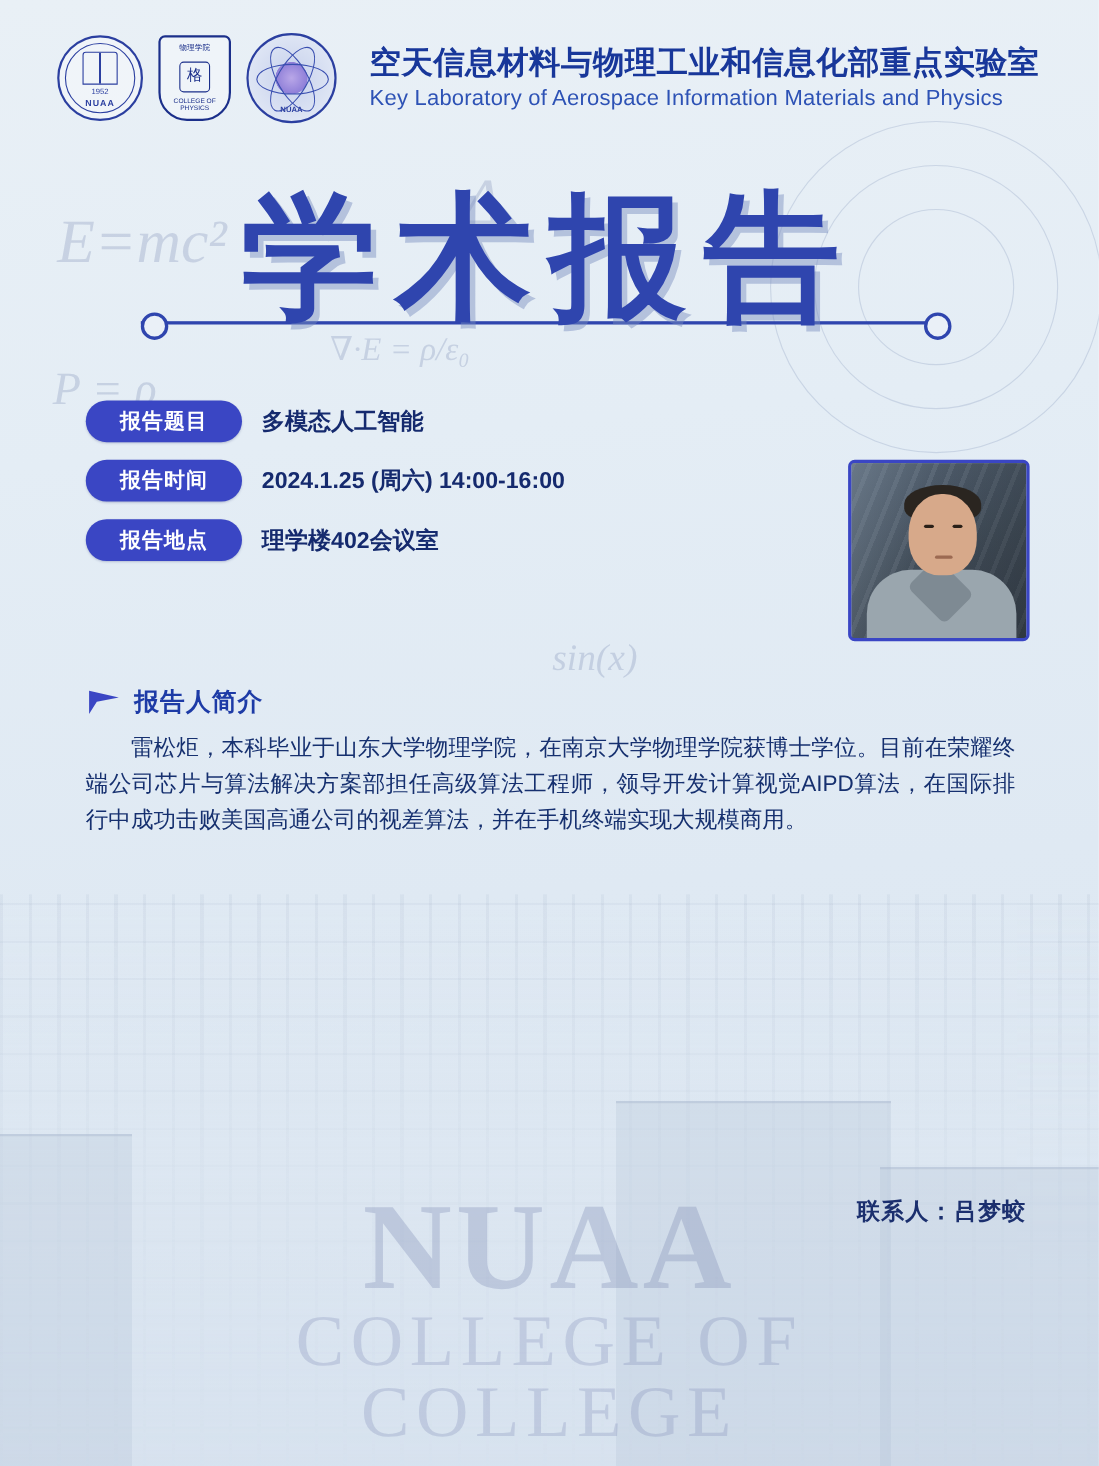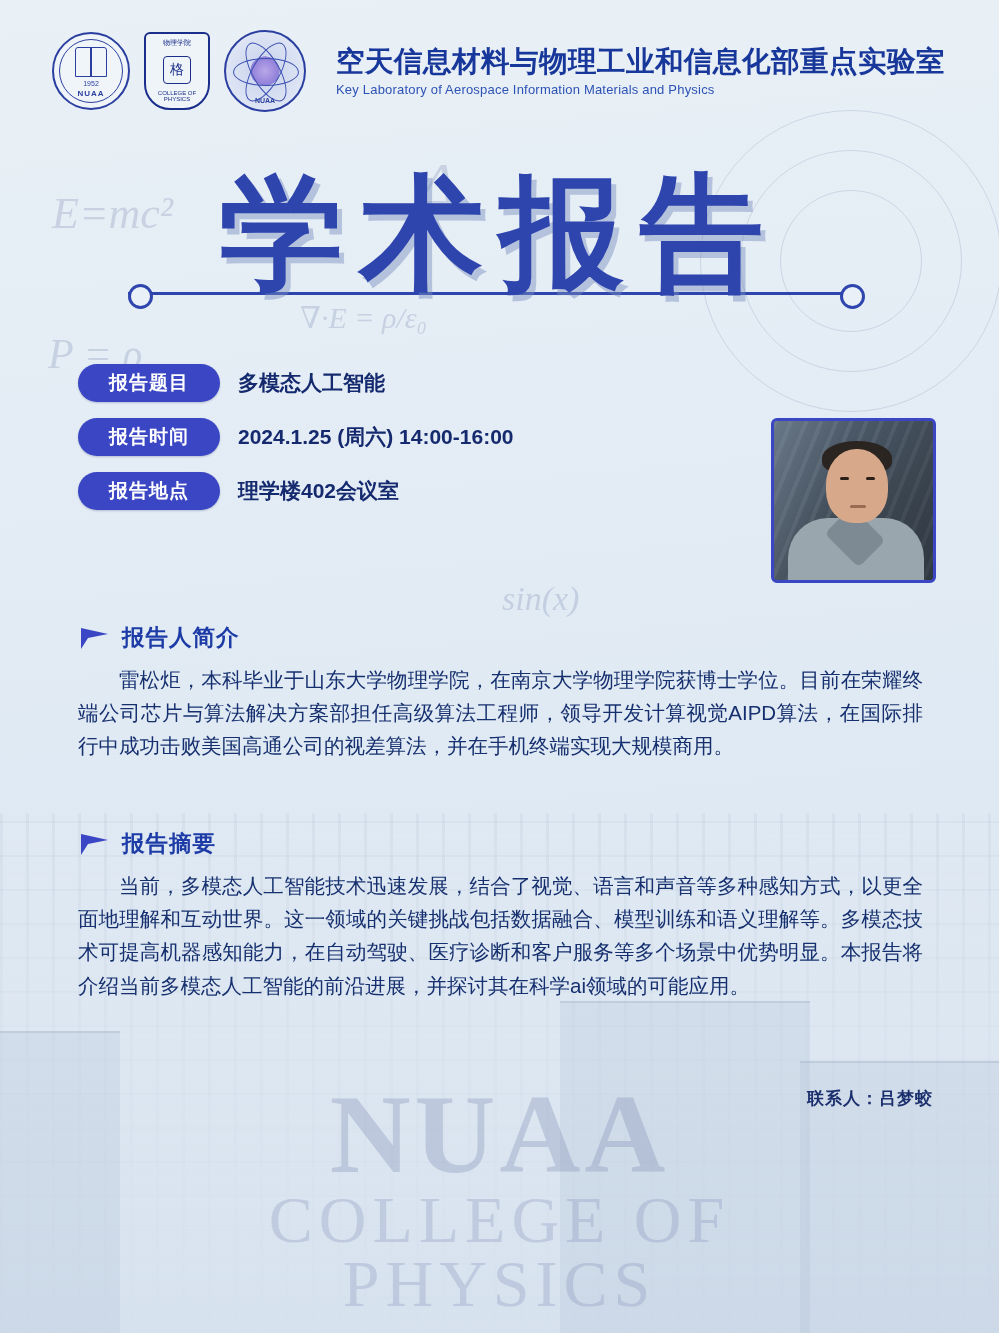--- a/index.html
+++ b/index.html
@@ -200,21 +200,21 @@
     color: #1b3f9e;
   }
   .header-titles .cn {
     font-size: 28.5px;
     font-weight: 700;
     letter-spacing: .5px;
     color: #18379a;
     line-height: 1.15;
   }
   .header-titles .en {
-    font-size: 13px;
+    font-size: 20px;
     color: #2d52b5;
     letter-spacing: .2px;
     margin-top: 5px;
   }
 
   
   .title-wrap {
     position: absolute;
     top: 148px; left: 0;
     width: 799px;
@@ -391,41 +391,41 @@
     text-indent: 2em;
   }
 
   #sec-bio { top: 622px; }
   #sec-abs { top: 828px; }
 
   .contact {
     position: absolute;
     right: 66px;
     top: 1087px;
-    font-size: 17px;
+    font-size: 21px;
     font-weight: 700;
     color: #1b2f6e;
     font-family: "Liberation Serif", "DejaVu Serif", serif;
     letter-spacing: 1px;
   }
 </style>
 </head>
 <body>
 
 <div id="poster">
 
   <div class="bg-layer">
     <div class="bg-building"></div>
     <div class="bg-building-block" style="left:560px;width:250px;height:330px;"></div>
     <div class="bg-building-block" style="left:800px;width:199px;height:270px;"></div>
     <div class="bg-building-block" style="left:0px;width:120px;height:300px;"></div>
     <div class="bg-circle" style="left:700px;top:110px;width:300px;height:300px;"></div>
     <div class="bg-circle" style="left:740px;top:150px;width:220px;height:220px;"></div>
     <div class="bg-circle" style="left:780px;top:190px;width:140px;height:140px;"></div>
-    <div class="bg-formula" style="left:52px;top:188px;font-size:44px;">E=mc²</div>
+    <div class="bg-formula" style="left:52px;top:188px;font-size:56px;">E=mc²</div>
     <div class="bg-formula" style="left:48px;top:330px;font-size:42px;">P = ρ</div>
     <div class="bg-formula" style="left:420px;top:150px;font-size:60px;">Δ</div>
     <div class="bg-formula" style="left:300px;top:300px;font-size:30px;">∇·E = ρ/ε₀</div>
     <div class="bg-formula" style="left:470px;top:580px;font-size:34px;margin-left:32px;">sin(x)</div>
   </div>
 
   <div class="header">
     <div class="logo">
       <div class="logo-nuaa">
         <div class="lg-mark"></div>
@@ -490,31 +490,22 @@
   <div class="section" id="sec-bio">
     <div class="section-head">
       <svg class="flag-icon" viewBox="0 0 34 26">
         <path d="M3 24 L3 3 L30 9 L10 13 Z" fill="#3a46c4"></path>
       </svg>
       <div class="section-title">报告人简介</div>
     </div>
     <div class="section-body">雷松炬，本科毕业于山东大学物理学院，在南京大学物理学院获博士学位。目前在荣耀终端公司芯片与算法解决方案部担任高级算法工程师，领导开发计算视觉AIPD算法，在国际排行中成功击败美国高通公司的视差算法，并在手机终端实现大规模商用。</div>
   </div>
 
-  <div class="section" id="sec-abs">
-    <div class="section-head">
-      <svg class="flag-icon" viewBox="0 0 34 26">
-        <path d="M3 24 L3 3 L30 9 L10 13 Z" fill="#3a46c4"></path>
-      </svg>
-      <div class="section-title">报告摘要</div>
-    </div>
-    <div class="section-body">当前，多模态人工智能技术迅速发展，结合了视觉、语言和声音等多种感知方式，以更全面地理解和互动世界。这一领域的关键挑战包括数据融合、模型训练和语义理解等。多模态技术可提高机器感知能力，在自动驾驶、医疗诊断和客户服务等多个场景中优势明显。本报告将介绍当前多模态人工智能的前沿进展，并探讨其在科学ai领域的可能应用。</div>
-  </div>
 
   <div class="contact">联系人：吕梦蛟</div>
 
   <div class="bg-watermark">
     <span>NUAA</span>
     <span class="wm-sub">COLLEGE OF</span>
-    <span class="wm-sub">PHYSICS</span>
+    <span class="wm-sub">COLLEGE</span>
   </div>
 
 </div>
 
 </body></html>

